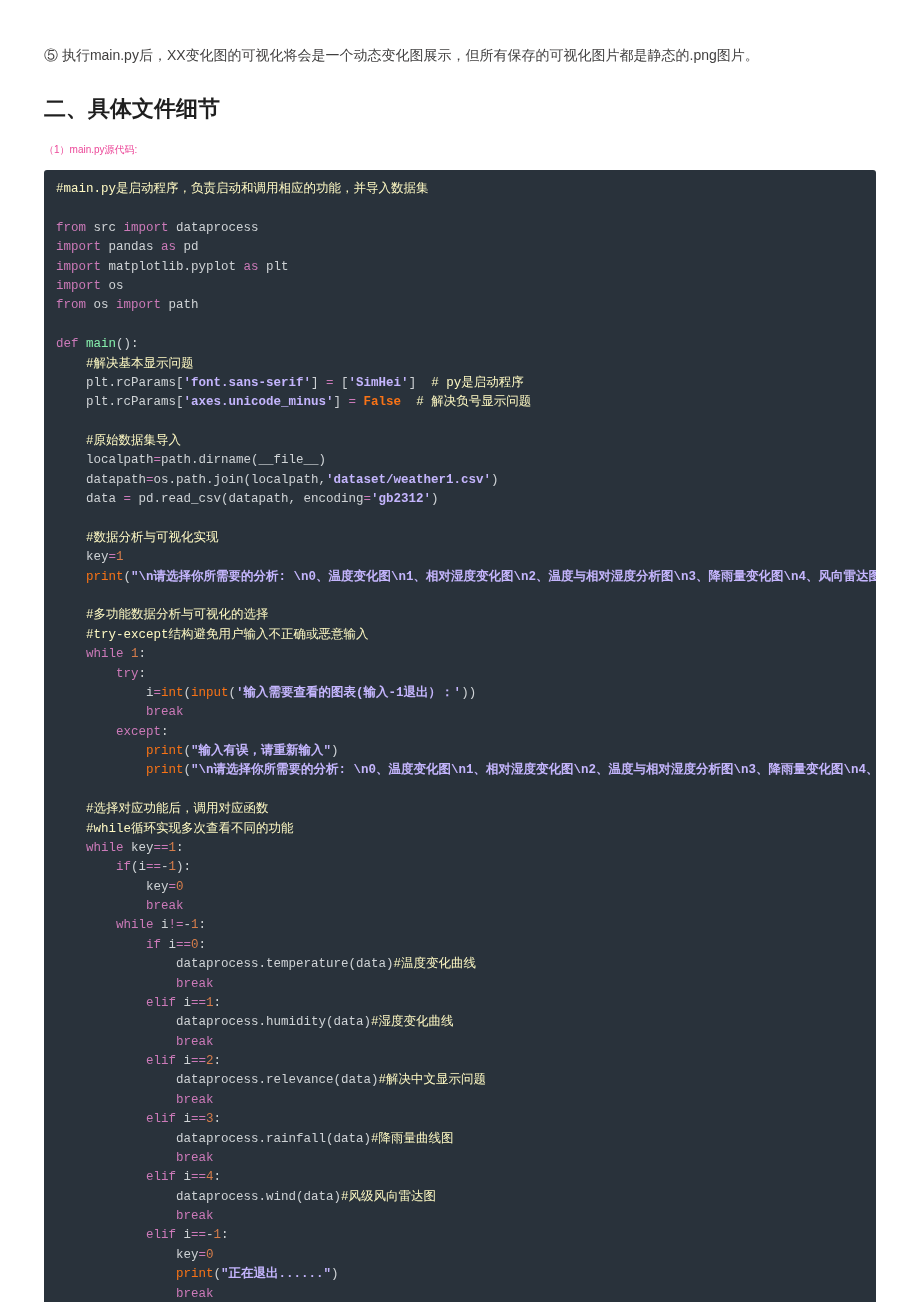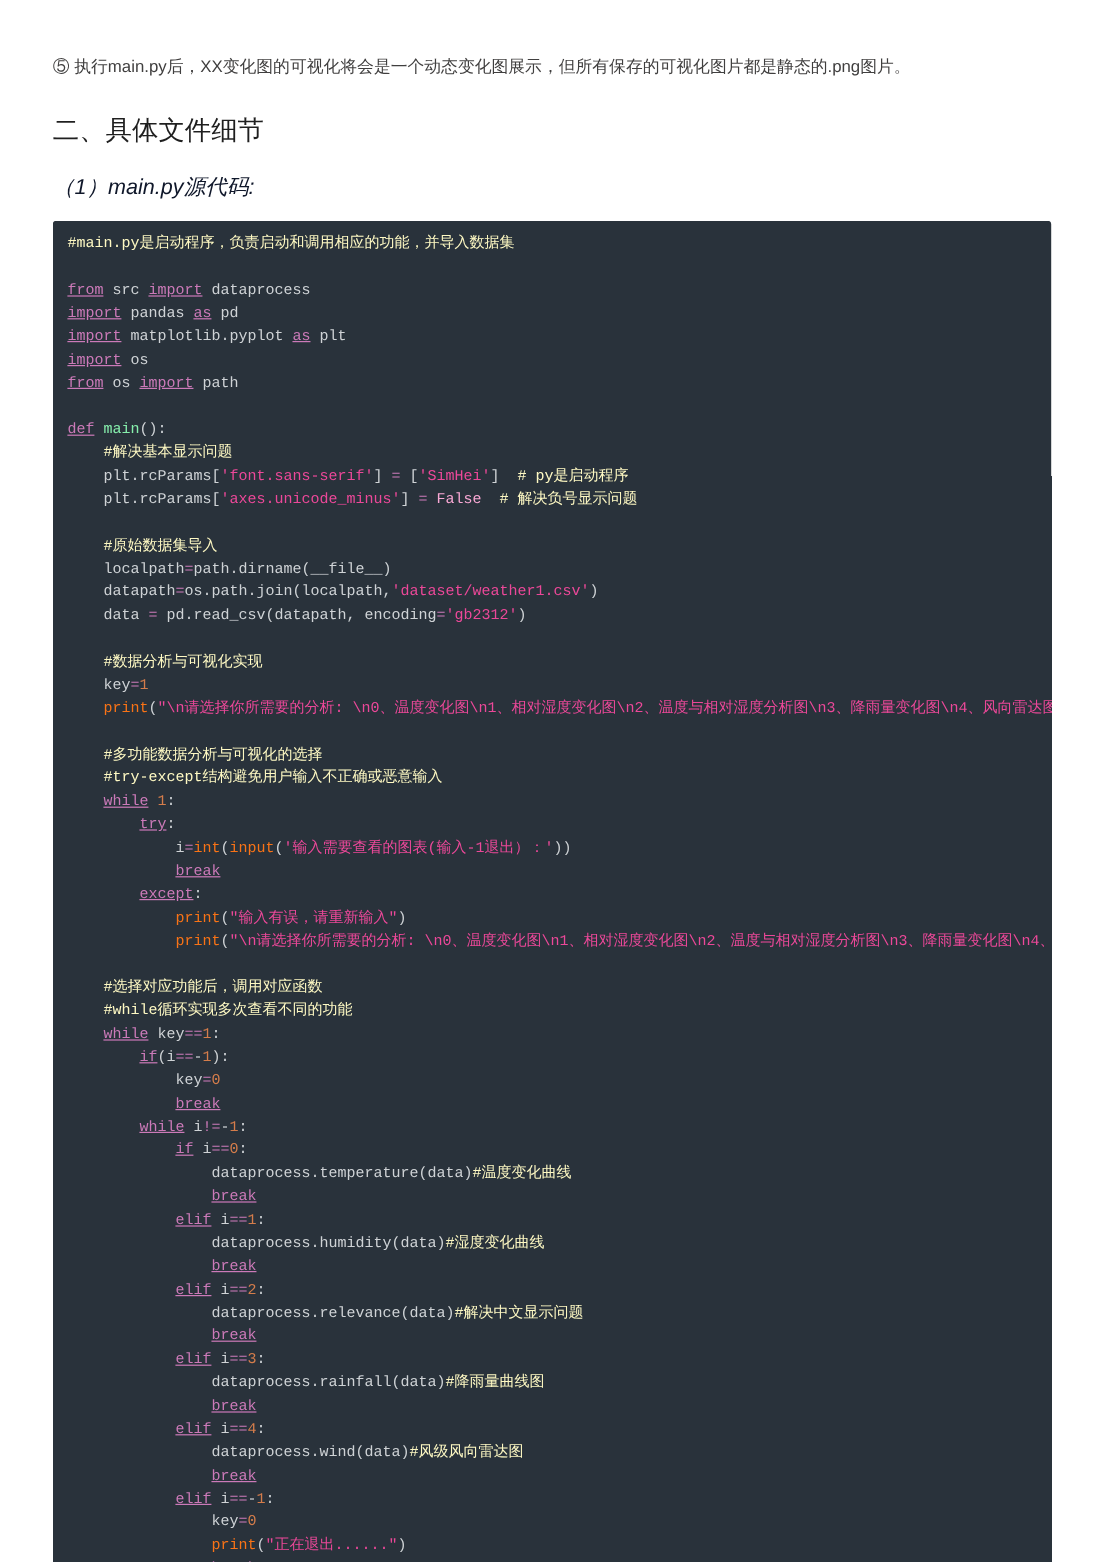--- a/index.html
+++ b/index.html
@@ -8,50 +8,49 @@
     padding: 44px;
     font-family: -apple-system, BlinkMacSystemFont, "Segoe UI", "PingFang SC", "Microsoft YaHei", sans-serif;
     background: #ffffff;
     color: #333;
     font-size: 14px;
     line-height: 1.7;
   }
   .para { margin: 0 0 12px 0; color: #403f3f; font-size: 14px; }
   h2.section-title {
     font-size: 22px;
-    font-weight: 400;
+    font-weight: 700;
     margin: 22px 0 14px 0;
     color: #1f1f1f;
   }
   .subheading {
-    font-style: italic;
-    color: #0f172a;
+    color: #ec4899;
     margin: 8px 0 12px 0;
-    font-size: 18px;
+    font-size: 10px;
   }
   pre.code-block {
     background: #29323b;
     color: #cfd3d6;
     border-radius: 3px;
     padding: 10px 12px 16px 12px;
     margin: 0;
     overflow-x: auto;
     font-family: Menlo, Consolas, "Courier New", monospace;
     font-size: 12.5px;
     line-height: 1.55;
     white-space: pre;
   }
   .cm { color: #fef9c3; }   
-  .kw { color: #cc7ab9; text-decoration: underline; }                        
+  .kw { color: #cc7ab9; }                        
   .fn { color: #86efac; }                        
-  .st { color: #ec4899; }                        
+  .st { color: #c4b5fd; font-weight: bold; }                        
   .op { color: #cc7ab9; }                        
   .nm { color: #cfd3d6; }                        
   .bf { color: #f97316; }                        
-  .fv { color: #f9a8d4; }                        
+  .fv { color: #f97316; font-weight: bold; }                        
   .nu { color: #d57d4b; }                        
 </style>
 </head>
 <body>
 
 <p class="para">⑤ 执行main.py后，XX变化图的可视化将会是一个动态变化图展示，但所有保存的可视化图片都是静态的.png图片。</p>
 
 <h2 class="section-title">二、具体文件细节</h2>
 
 <p class="subheading">（1）main.py源代码:</p>

